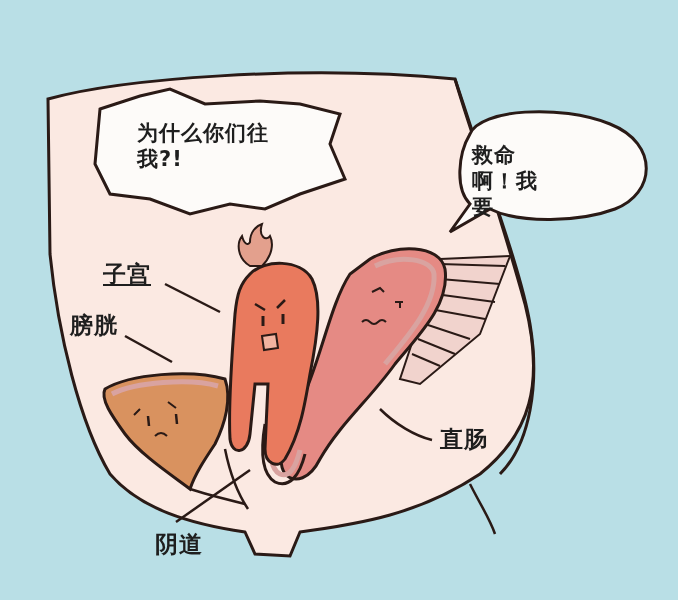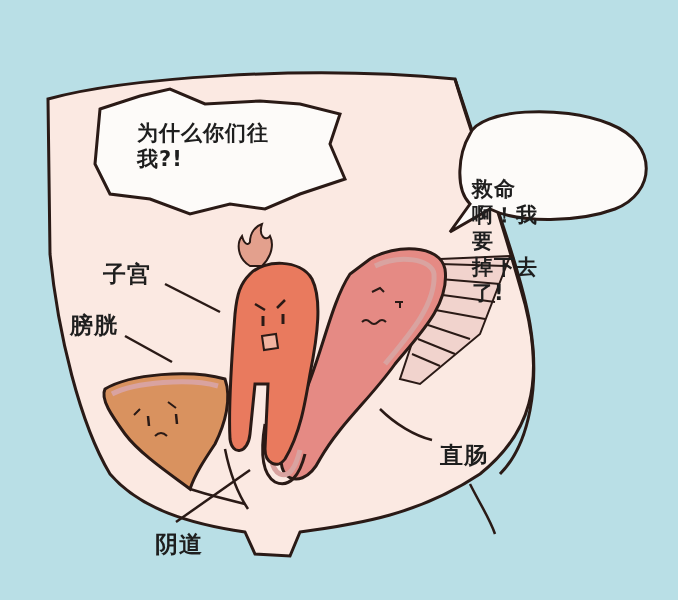--- a/index.html
+++ b/index.html
@@ -68,22 +68,21 @@
     <line x1="125" y1="332" x2="172" y2="358" stroke="#2a1a16" stroke-width="2.5"></line>
     <path d="M380,405 C395,420 415,432 432,436" fill="none" stroke="#2a1a16" stroke-width="2.5"></path>
     <line x1="176" y1="518" x2="250" y2="466" stroke="#2a1a16" stroke-width="2.5"></line>
   </svg>
 
   <div class="bubble-text" style="left:137px;top:116px;">
     <div>为什么你们往</div>
     <div>我?!</div>
   </div>
 
-  <div class="bubble-text" style="left:472px;top:138px;margin-top:34px;">
+  <div class="bubble-text" style="left:472px;top:138px;">
     <div>救命啊！我要</div>
-    <div>掉下去了!</div>
   </div>
 
-  <div class="label" style="left:103px;top:255px;">子宫</div>
+  <div class="label" style="left:103px;top:255px;text-decoration:underline;">子宫</div>
   <div class="label" style="left:70px;top:306px;text-align:right;">膀胱</div>
-  <div class="label" style="left:440px;top:420px;margin-top:16px;">直肠</div>
+  <div class="label" style="left:440px;top:420px;">直肠</div>
   <div class="label" style="left:155px;top:525px;">阴道</div>
 </div>
 
 </body></html>

